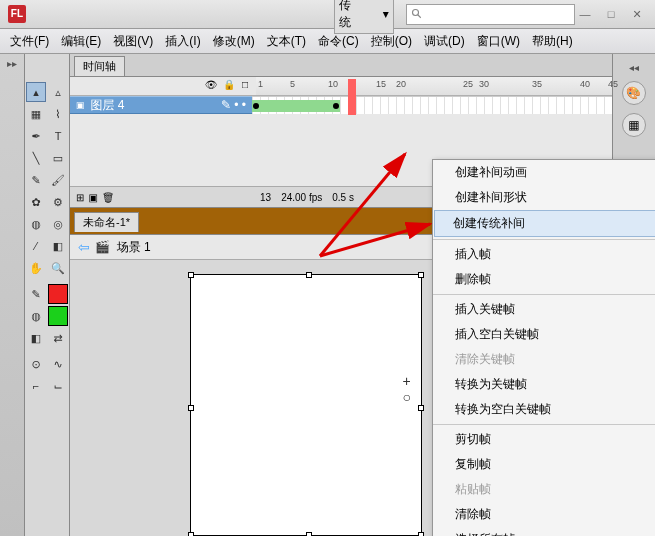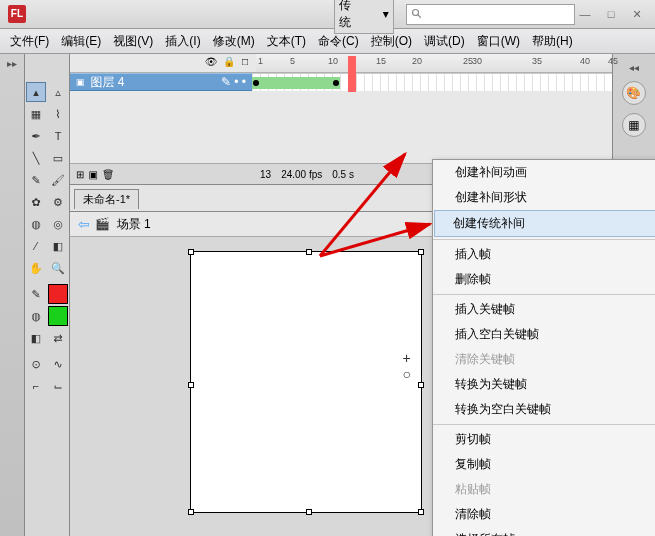--- a/index.html
+++ b/index.html
@@ -34,21 +34,21 @@
 .layer-icon{font-size:9px}
 .tl-frames{flex:1;position:relative;background:#fff;border-top:1px solid #ccc;background-image:linear-gradient(to right,#e0e0e0 1px,transparent 1px);background-size:8px 100%}
 .kf{position:absolute;top:3px;width:8px;height:12px}
 .kf.dot::after{content:"";display:block;width:6px;height:6px;background:#000;border-radius:50%;margin:3px auto}
 .kf.green{background:#8fd98f}
 .kf.playhead{background:#ff6060;width:8px;top:-18px;height:36px}
 .tl-footer{position:absolute;bottom:0;left:0;right:0;height:20px;display:flex;align-items:center;background:#d8d8d8;border-top:1px solid #aaa;font-size:10px}
 .tl-footer .lbtns{width:170px;padding:0 6px;display:flex;gap:4px}
 .tl-footer .lbtns span{cursor:pointer}
 .tl-footer .info{display:flex;gap:10px;padding:0 8px}
-.doc-tab{background:#e5e5e5;display:flex;border-bottom:1px solid #888;padding:2px 4px}
+.doc-tab{background:#a16207;display:flex;border-bottom:1px solid #888;padding:2px 4px}
 .scene-bar{background:#e8e8e8;height:24px;display:flex;align-items:center;padding:0 8px;gap:6px;border-bottom:1px solid #aaa}
 .scene-bar .sback{cursor:pointer;color:#4aa5ff;font-size:14px}
 .stage-wrap{flex:1;background:#d8d8d8;overflow:auto;position:relative}
 .stage{width:230px;height:260px;background:#fff;border:1px solid #000;margin:14px 0 0 120px;position:relative}
 .sel-handle{position:absolute;width:4px;height:4px;background:#fff;border:1px solid #000}
 .sel-handle.tl{top:-3px;left:-3px}.sel-handle.tr{top:-3px;right:-3px}
 .sel-handle.bl{bottom:-3px;left:-3px}.sel-handle.br{bottom:-3px;right:-3px}
 .sel-handle.tm{top:-3px;left:50%}.sel-handle.bm{bottom:-3px;left:50%}
 .sel-handle.lm{top:50%;left:-3px}.sel-handle.rm{top:50%;right:-3px}
 .reg{position:absolute;right:10px;bottom:130px;font-size:14px;color:#333}
@@ -156,35 +156,38 @@
         <div class="tool">⊙</div>
         <div class="tool">∿</div>
       </div>
     <div class="tool-row">
         <div class="tool">⌐</div>
         <div class="tool">⌙</div>
       </div>
   </div>
 
   <div class="main">
+    <div class="timeline-tab">
+        <div class="tab">时间轴</div>
+      </div>
     <div class="timeline">
       <div class="tl-header">
         <div class="tl-layers-head">
           <span>👁</span>
           <span>🔒</span>
           <span>□</span>
         </div>
         <div class="tl-frames-head">
           <span class="frame-num" style="left:2px">1</span>
           <span class="frame-num" style="left:34px">5</span>
           <span class="frame-num" style="left:72px">10</span>
           <span class="frame-num" style="left:120px">15</span>
-          <span class="frame-num" style="left:156px">20</span>
+          <span class="frame-num" style="left:140px">20</span>
           <span class="frame-num" style="left:207px">25</span>
-          <span class="frame-num" style="left:216px">30</span>
+          <span class="frame-num" style="left:223px">30</span>
           <span class="frame-num" style="left:276px">35</span>
           <span class="frame-num" style="left:324px">40</span>
           <span class="frame-num" style="left:352px">45</span>
         </div>
       </div>
       <div class="tl-row">
         <div class="layer-label">
           <span class="layer-icon">▣</span>
           <span>图层 4</span>
           <span style="margin-left:auto">✎ • •</span>

